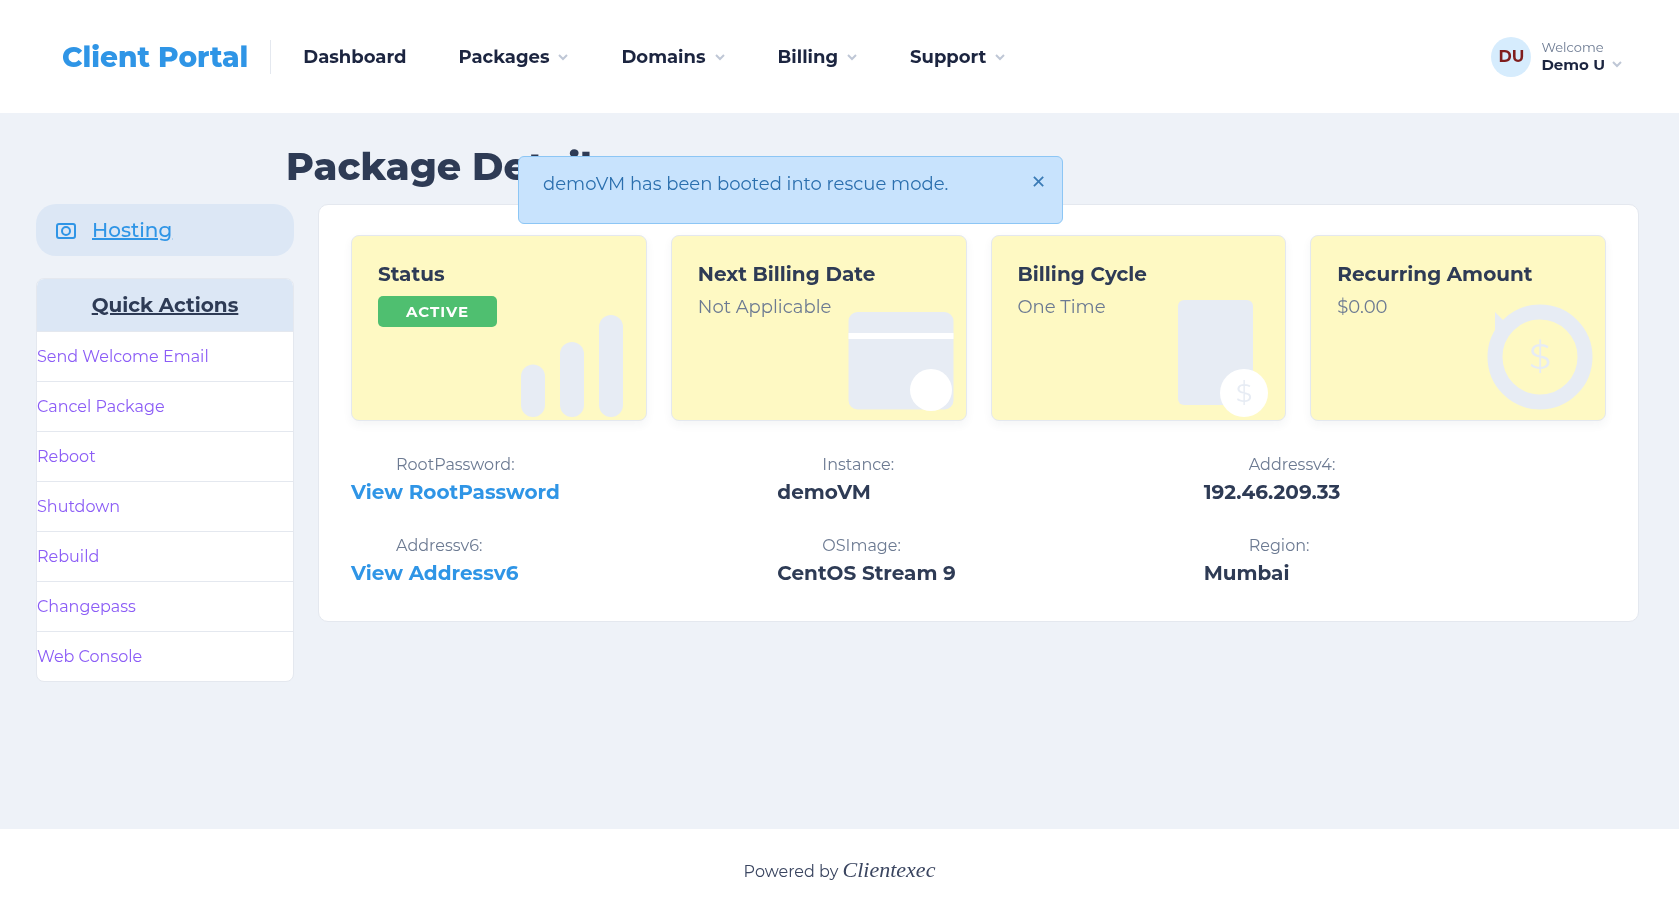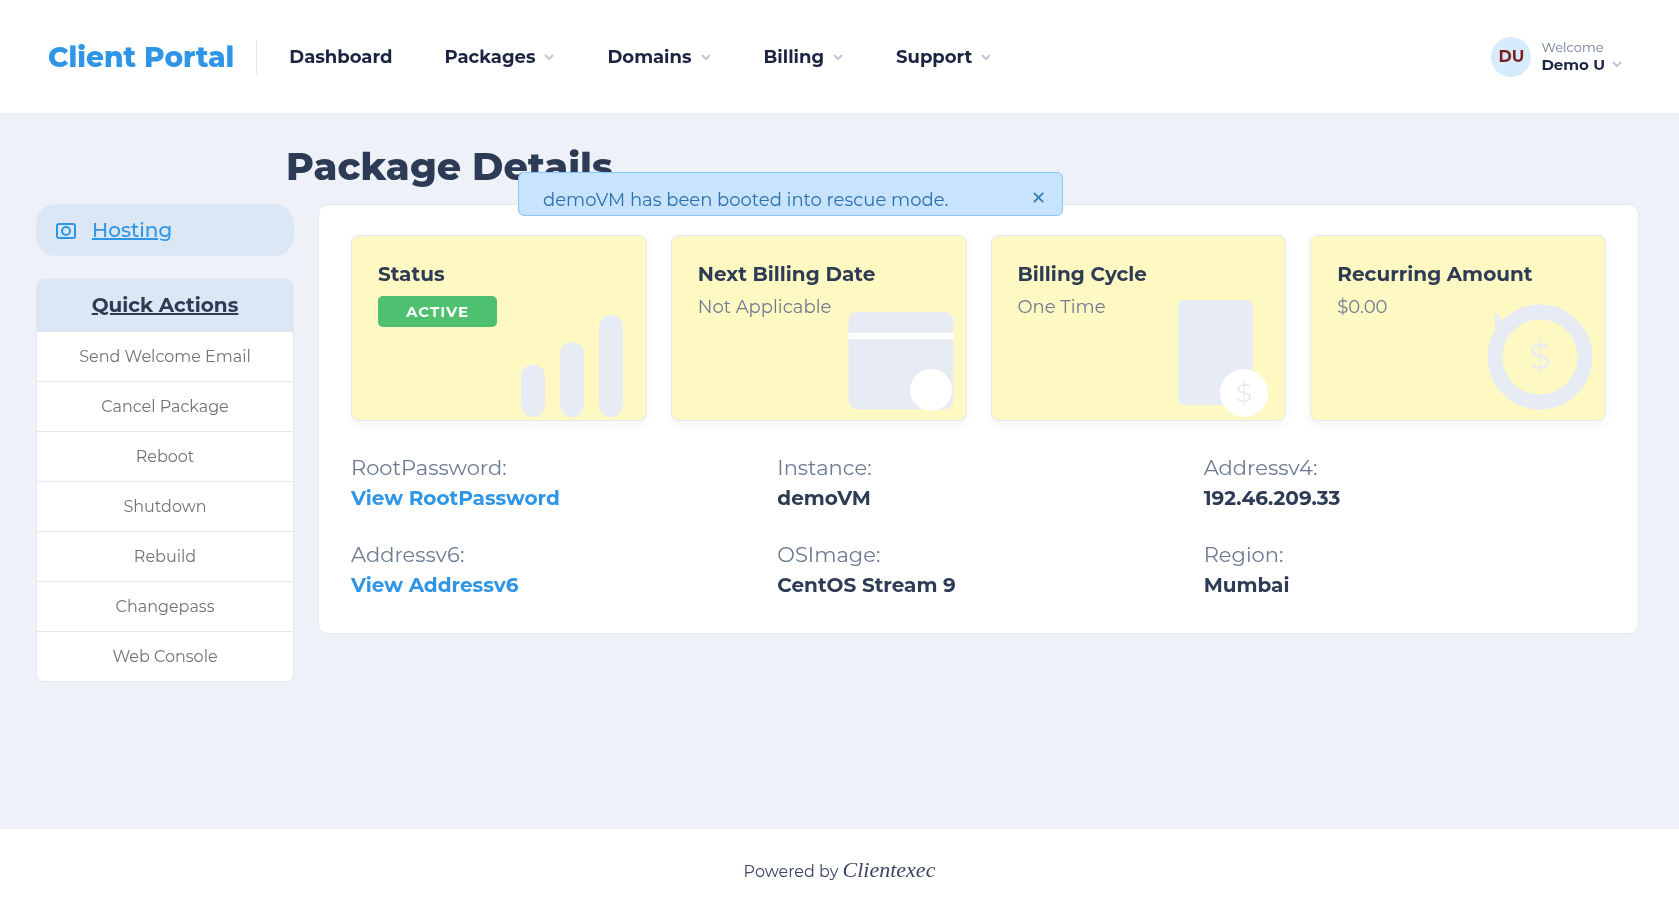--- a/index.html
+++ b/index.html
@@ -25,21 +25,21 @@
     display: flex;
     flex-direction: column;
   }
 
   
   header.topbar {
     background: #fff;
     height: 113px;
     display: flex;
     align-items: center;
-    padding: 0 56px 0 48px;
+    padding: 0 56px 0 62px;
   }
   .brand {
     font-size: 28px;
     font-weight: 800;
     color: var(--link);
     padding-right: 22px;
     border-right: 1px solid var(--line);
   }
   nav.main-nav {
     display: flex;
@@ -123,24 +123,23 @@
   }
   .quick-actions .qa-title {
     background:#dce7f5;
     text-align:center;
     font-weight:700;
     font-size:20px;
     padding:14px 0;
     text-decoration:underline;
   }
   .quick-actions .qa-item {
-    text-align:center;
     padding:15px 0;
     font-size:16px;
-    color:#737373;
+    color:#8b5cf6;
     border-top:1px solid var(--line);
     cursor:pointer;
   }
 
   
   main.panel {
     flex:1;
     background:#fff;
     border:1px solid var(--line);
     border-radius:10px;
@@ -192,44 +191,45 @@
   }
 
   .detail-grid {
     margin-top:34px;
     display:grid;
     grid-template-columns: repeat(3, 1fr);
     row-gap:32px;
     column-gap:24px;
   }
   .detail .label {
-    font-size:21px;
+    font-size:16px;
     color:var(--muted);
     margin-bottom:6px;
+    margin-left:45px;
   }
   .detail .val {
     font-size:20px;
     font-weight:700;
     color:var(--navy);
   }
   .detail .val.link {
     color:var(--link);
     cursor:pointer;
   }
 
   
   .alert {
     position:absolute;
-    top:172px;
+    top:156px;
     left:518px;
     width:545px;
     background:var(--alert-bg);
     border:1px solid var(--alert-brd);
     border-radius:6px;
-    padding:16px 50px 4px 24px;
+    padding:16px 50px 28px 24px;
     color:#2b6fae;
     font-size:18px;
     z-index:50;
   }
   .alert .close {
     position:absolute;
     right:16px;
     top:14px;
     cursor:pointer;
     color:#3a7bb6;

